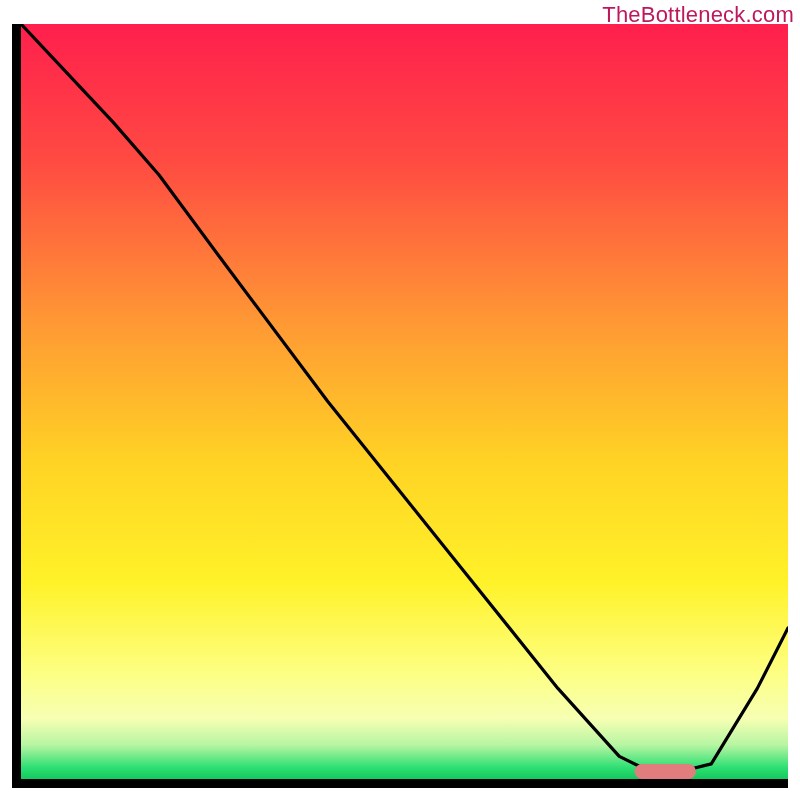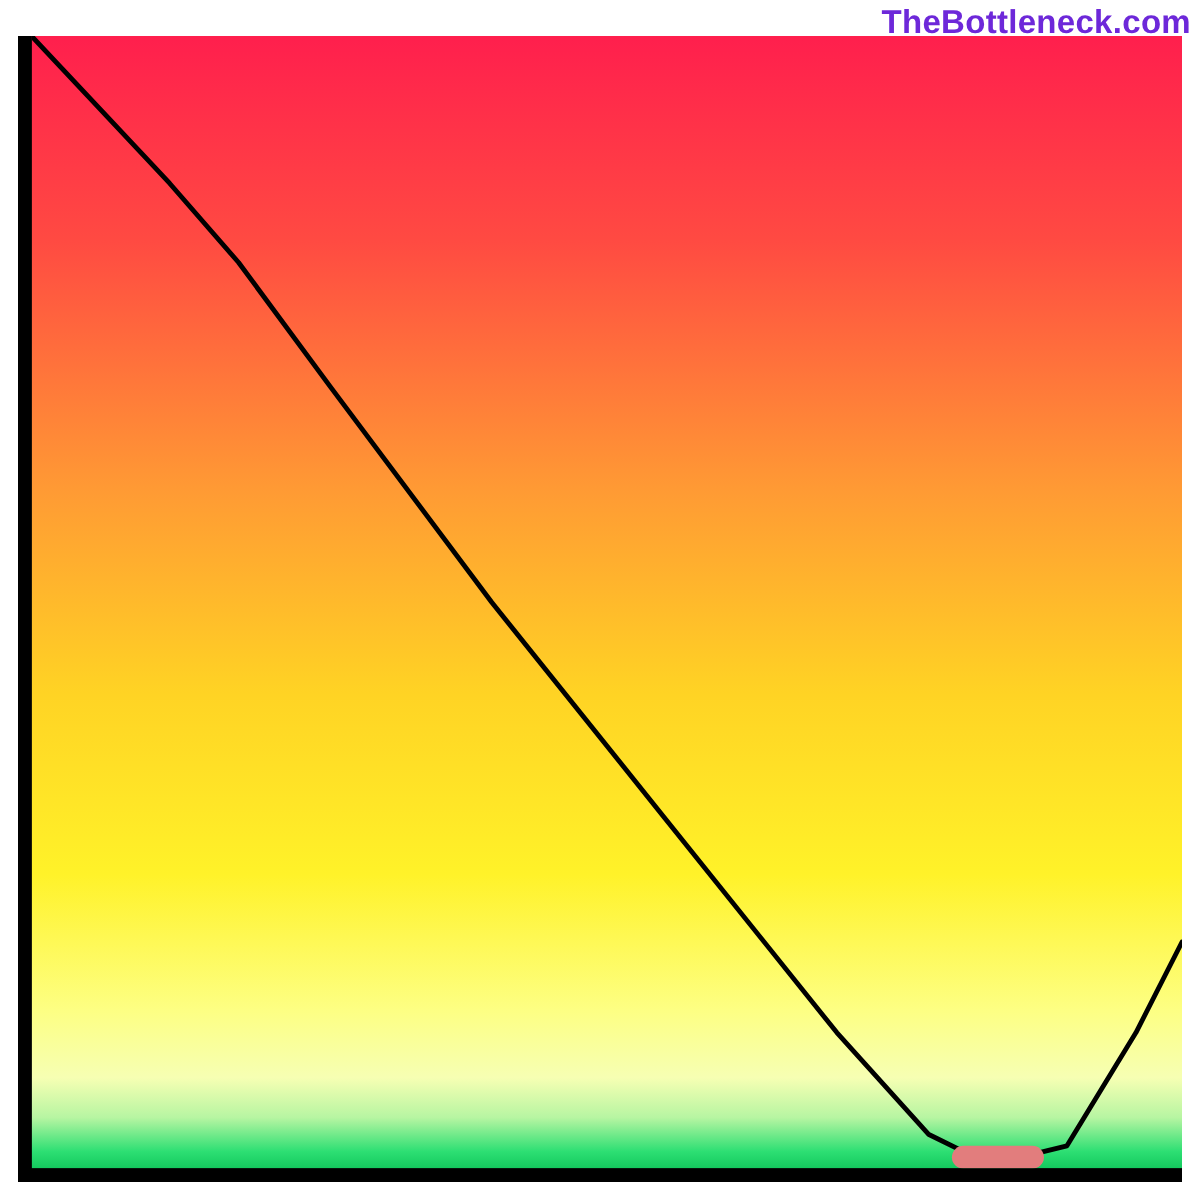--- a/index.html
+++ b/index.html
@@ -13,22 +13,22 @@
   }
   .outer {
     position: absolute;
     inset: 0;
   }
   .watermark {
     position: absolute;
     top: 2px;
     right: 6px;
     font-size: 22px;
-    color: #6d28d9;
-    font-weight: 700;
+    color: #be185d;
+    font-weight: 400;
     letter-spacing: 0.2px;
   }
   .plot-frame {
     position: absolute;
     left: 12px;
     top: 24px;
     width: 776px;
     height: 764px;
     background: #000;
   }

